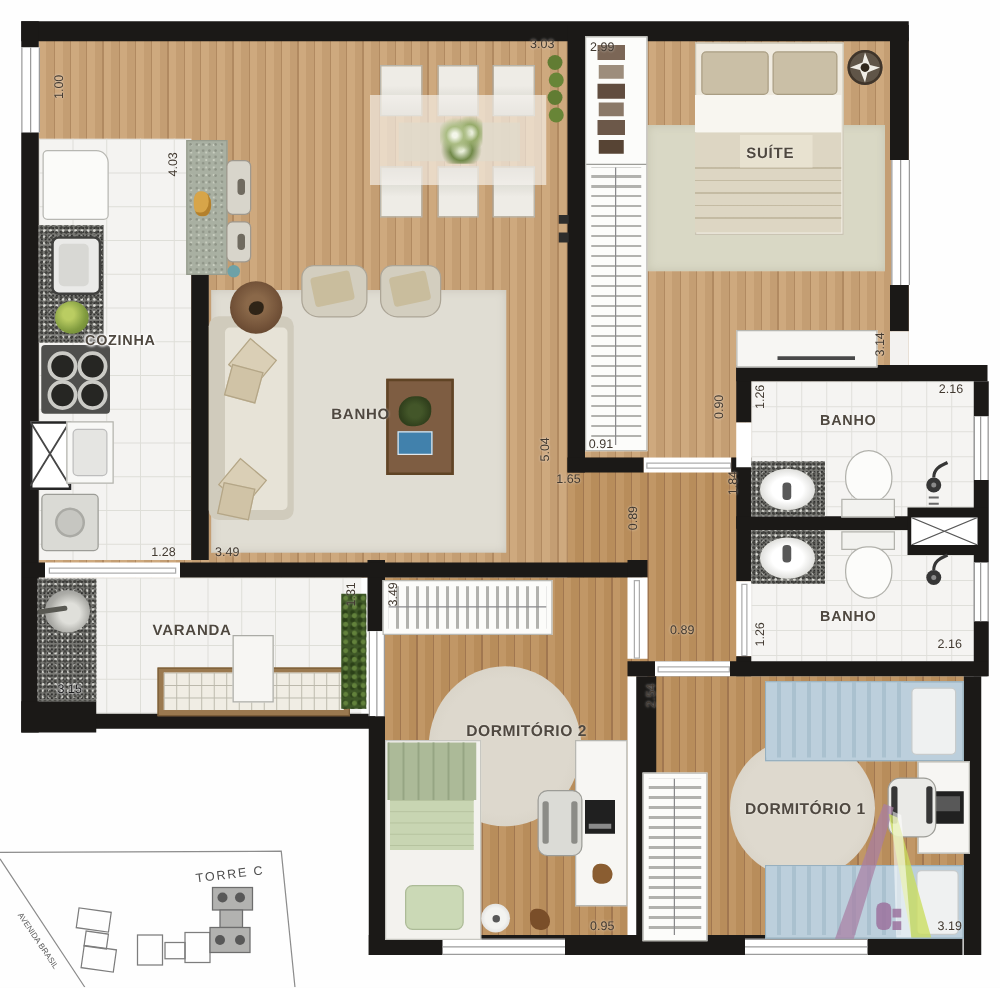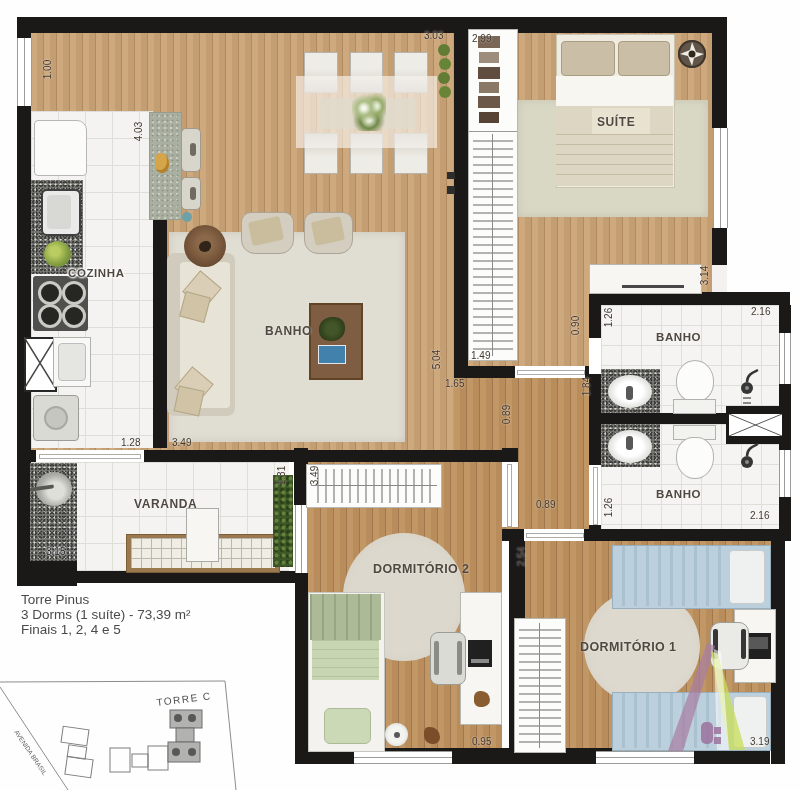--- a/index.html
+++ b/index.html
@@ -408,58 +408,57 @@
 
 <rect x="46" y="87" width="12" height="22" rx="5" fill="#9b6f9d" fill-opacity="0.85"></rect>
 <rect x="59" y="92" width="7" height="7" fill="#9b6f9d" fill-opacity="0.85"></rect>
 <rect x="59" y="102" width="7" height="7" fill="#9b6f9d" fill-opacity="0.85"></rect>
 </svg>
 
 <div class="room" style="left:68px;top:267px;font-size:11.5px;text-shadow:0 0 2px #fff,0 0 3px #fff,1px 1px 2px #fff,-1px -1px 2px #fff">COZINHA</div>
 
 <div class="room" style="left:265px;top:324px">BANHO</div>
 
-<div class="room" style="left:134px;top:497px">VARANDA</div>
+<div class="room" style="left:122px;top:497px">VARANDA</div>
 
 <div class="room" style="left:597px;top:115px">SUÍTE</div>
 
 <div class="room" style="left:656px;top:331px;font-size:11.5px">BANHO</div>
 
 <div class="room" style="left:656px;top:488px;font-size:11.5px">BANHO</div>
 
-<div class="room" style="left:373px;top:562px;font-size:12.5px;letter-spacing:.4px">DORMITÓRIO 2</div>
-
-<div class="room" style="left:580px;top:640px;font-size:12.5px;letter-spacing:.4px">DORMITÓRIO 1</div>
+<div class="room" style="left:373px;top:578px;font-size:12.5px;letter-spacing:.4px">DORMITÓRIO 2</div>
+
+<div class="room" style="left:596px;top:640px;font-size:12.5px;letter-spacing:.4px">DORMITÓRIO 1</div>
 
 <div class="lbl vl" style="left:38px;top:64px">1.00</div>
 <div class="lbl vl" style="left:129px;top:126px">4.03</div>
 <div class="lbl" style="left:424px;top:30px">3.03</div>
 <div class="lbl" style="left:472px;top:33px">2.99</div>
 <div class="lbl vl" style="left:427px;top:354px">5.04</div>
-<div class="lbl" style="left:471px;top:350px">1.49</div>
+<div class="lbl" style="left:471px;top:350px">0.91</div>
 <div class="lbl" style="left:445px;top:378px">1.65</div>
 <div class="lbl vl" style="left:566px;top:320px">0.90</div>
 <div class="lbl vl" style="left:577px;top:381px">1.84</div>
 <div class="lbl vl" style="left:695px;top:270px">3.14</div>
 <div class="lbl vl" style="left:599px;top:312px">1.26</div>
 <div class="lbl" style="left:751px;top:306px">2.16</div>
 <div class="lbl vl" style="left:497px;top:409px">0.89</div>
 <div class="lbl" style="left:536px;top:499px">0.89</div>
 <div class="lbl vl" style="left:599px;top:502px">1.26</div>
 <div class="lbl" style="left:750px;top:510px">2.16</div>
 <div class="lbl vl" style="left:512px;top:551px">2.54</div>
 <div class="lbl vl" style="left:305px;top:470px">3.49</div>
 <div class="lbl vl" style="left:272px;top:470px">1.31</div>
 <div class="lbl" style="left:46px;top:546px;color:#18181a;text-shadow:0 0 2px #fff,0 0 2px #fff">3.15</div>
 <div class="lbl" style="left:121px;top:437px">1.28</div>
 <div class="lbl" style="left:172px;top:437px">3.49</div>
 <div class="lbl" style="left:472px;top:736px">0.95</div>
 <div class="lbl" style="left:750px;top:736px">3.19</div>
 
-<div class="a" style="left:21px;top:592px;font-size:13.5px;color:#474747;line-height:15.2px">Torre Pinus<br>3 Dorms (1 suíte) - 73,39 m²<br>Finais 1, 2, 4 e 5</div>
 
 <svg class="a" style="left:0;top:660px" width="260" height="130">
 
 <path d="M0 27 L68 130 M0 22 L225 21 L236 130" stroke="#8a8a8a" stroke-width="1" fill="none"></path>
 
 <g stroke="#7a7a7a" stroke-width="1" fill="none">
 <rect x="62" y="68" width="26" height="16" transform="rotate(8 75 76)"></rect>
 <rect x="68" y="86" width="18" height="12" transform="rotate(8 77 92)"></rect>
 <rect x="66" y="98" width="26" height="18" transform="rotate(8 79 107)"></rect>
 <rect x="110" y="88" width="20" height="24"></rect>

